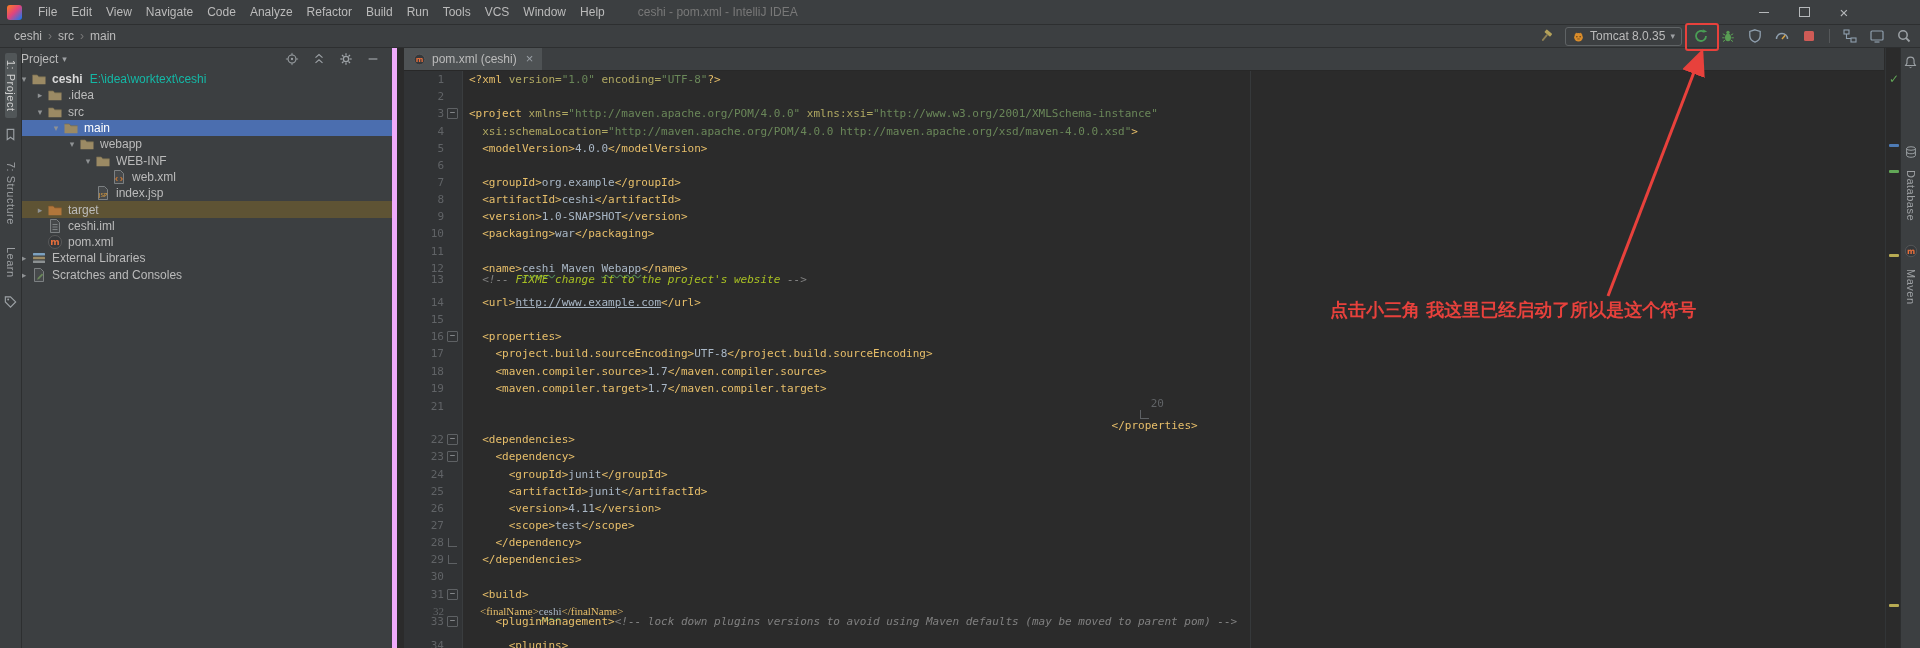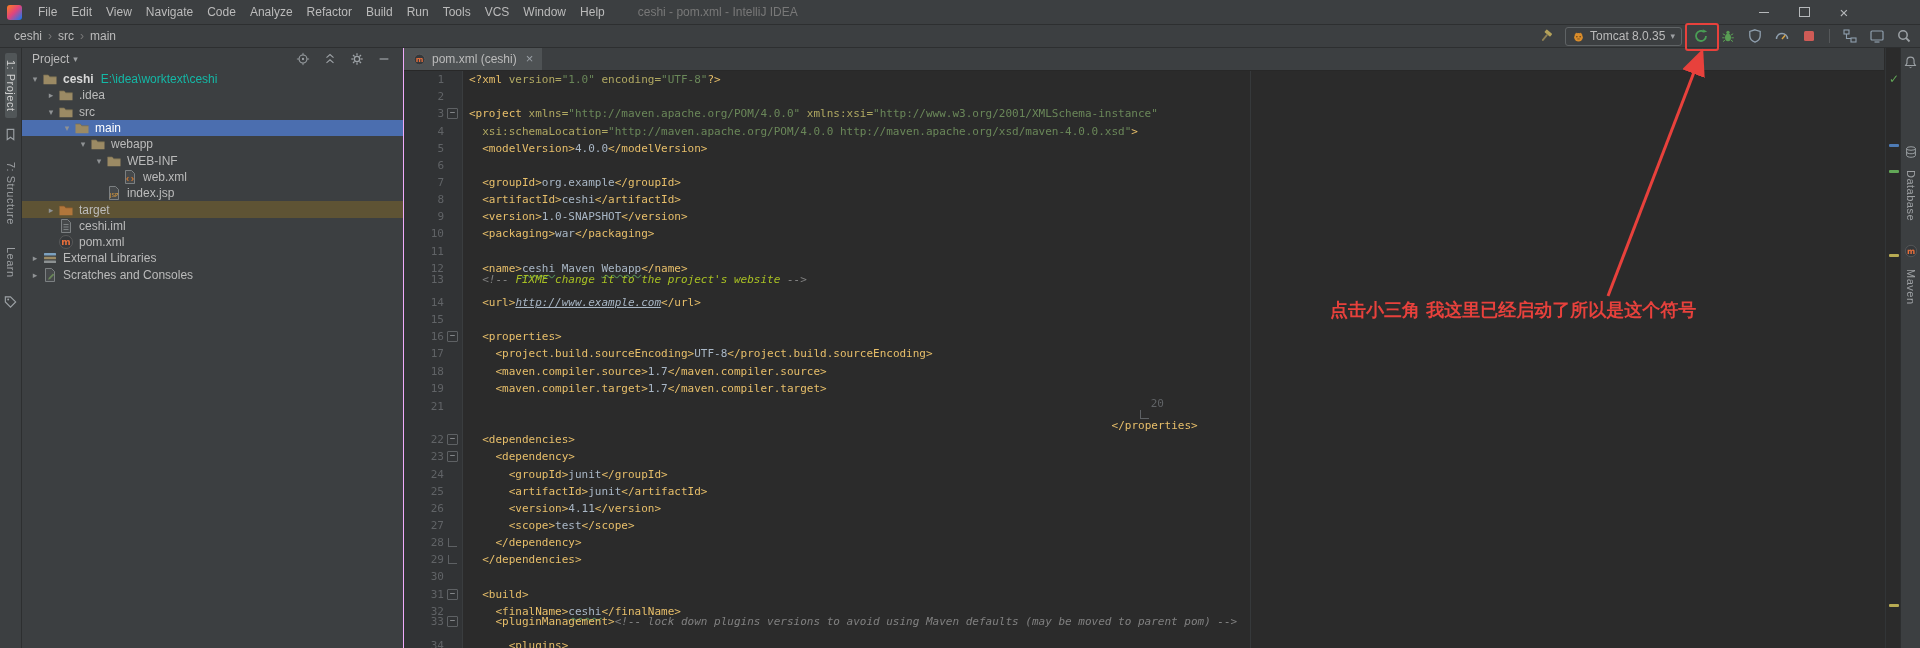--- a/index.html
+++ b/index.html
@@ -45,22 +45,22 @@
   .stripe-tab.active{background:#515658;color:#d0d0d0;}
   .stripe-icon{margin:9px auto;}
   .left-stripe > :nth-child(1){margin-top:5px;}
   .left-stripe > :nth-child(4){margin-top:8px;}
   .stripe-group{display:flex;flex-direction:column;align-items:center;gap:4px;}
   .right-stripe > :nth-child(1){margin-top:7px;}
   .right-stripe > :nth-child(2){margin-top:62px;}
   .right-stripe > :nth-child(3){margin-top:16px;}
 
   
-  .project-panel{position:absolute;left:22px;top:48px;width:381px;bottom:0;background:var(--bg-panel);
-                 border-right:1px solid #f0abfc;z-index:3;}
+  .project-panel{position:absolute;left:11px;top:48px;width:381px;bottom:0;background:var(--bg-panel);
+                 border-right:5px solid #f0abfc;z-index:3;}
   .panel-header{height:22px;display:flex;align-items:center;padding:0 10px;color:var(--text-ui);font-size:12px;}
   .panel-title{display:flex;align-items:center;gap:4px;}
   .caret{font-size:9px;color:#9da0a3;}
   .panel-actions{margin-left:auto;display:flex;align-items:center;gap:9px;}
   .tree{position:absolute;left:0;top:23px;right:0;bottom:0;overflow:hidden;}
   .tree-row{height:16.3px;display:flex;align-items:center;font-size:12px;color:var(--text-ui);white-space:nowrap;}
   .tree-row .arrow{width:14px;color:#8f9294;font-size:9px;text-align:center;flex:none;}
   .tree-row .icon{width:16px;height:16px;margin-right:5px;flex:none;}
   .tlabel.bold{font-weight:bold;color:#d8d8d8;}
   .hint{color:#14b8a6;margin-left:7px;}
@@ -83,21 +83,21 @@
   .fstart{border:1px solid #5e6164;width:9px;height:9px;font-size:9px;line-height:7px;text-align:center;
           border-radius:1px;color:#9da0a3;background:#313335;}
   .fend{width:8px;height:8px;border-left:1px solid #5e6164;border-bottom:1px solid #5e6164;}
   .code{white-space:pre;padding-left:8px;}
   .sg-t{color:var(--tag);}
   .sg-a{color:var(--attr);}
   .sg-s{color:var(--str);}
   .sg-x{color:var(--txt);}
   .sg-c{color:var(--comment);font-style:italic;}
   .sg-td{color:var(--todo);font-style:italic;}
-  .sg-lk{color:var(--txt);text-decoration:underline;font-style:italic;}
+  .sg-lk{color:var(--txt);text-decoration:underline;}
   .sg-ty{color:var(--txt);text-decoration:underline wavy #538a54;text-underline-offset:2px;}
 
   
   .estripe{position:absolute;left:1885px;top:48px;width:16px;bottom:0;background:var(--bg-editor);
            border-left:1px solid #323537;z-index:3;}
   .einsp{position:absolute;left:0;top:24px;width:16px;text-align:center;color:#62a757;font-size:12px;font-weight:bold;}
   .emark{position:absolute;left:3px;width:10px;height:3px;border-radius:1px;}
 
   
   .ann-svg{position:absolute;left:0;top:0;width:1920px;height:648px;z-index:20;pointer-events:none;}
@@ -635,21 +635,21 @@
           <span class="fold"></span>
           <span class="code"></span>
         </div>
         <div class="code-line" style="top: 514.5px;">
           <span class="ln">31</span>
           <span class="fold">
             <span class="fstart">−</span>
           </span>
           <span class="code"><span class="sg-x">  </span><span class="sg-t">&lt;build&gt;</span></span>
         </div>
-        <div class="code-line" style="top: 531.65px;">
+        <div class="code-line" style="top: 531.65px; font-family: Liberation Serif, serif;">
           <span class="ln">32</span>
           <span class="fold"></span>
           <span class="code"><span class="sg-x">    </span><span class="sg-t">&lt;finalName&gt;</span><span class="sg-ty">ceshi</span><span class="sg-t">&lt;/finalName&gt;</span></span>
         </div>
         <div class="code-line" style="top: 542px;">
           <span class="ln">33</span>
           <span class="fold">
             <span class="fstart">−</span>
           </span>
           <span class="code"><span class="sg-x">    </span><span class="sg-t">&lt;pluginManagement&gt;</span><span class="sg-c">&lt;!-- lock down plugins versions to avoid using Maven defaults (may be moved to parent pom) --&gt;</span></span>

